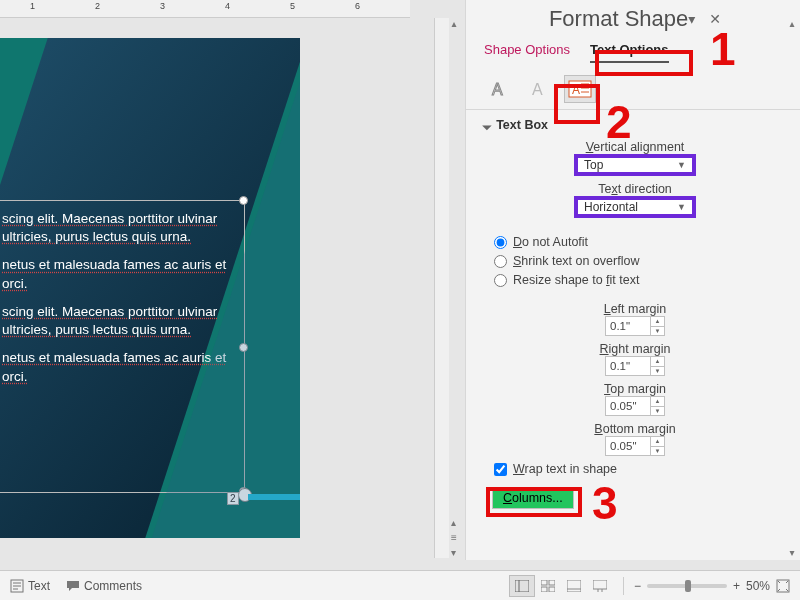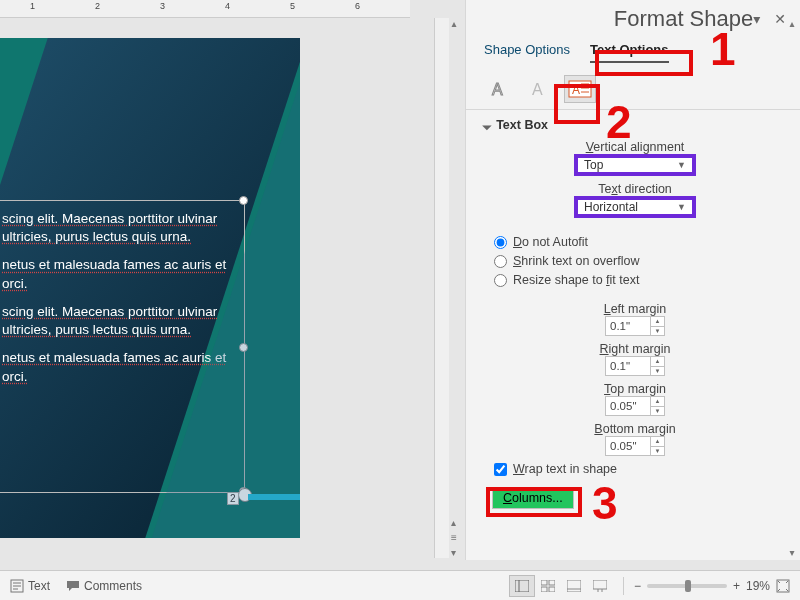--- a/index.html
+++ b/index.html
@@ -19,26 +19,26 @@
 .txtbox span { text-decoration: underline dotted rgba(220,70,70,.95); text-underline-offset: 2px; }
 .para { margin-bottom: 10px; }
 .sel-handle { position:absolute; width:9px; height:9px; border:1px solid #999; background:#fff; border-radius:50%; }
 .sel-line { position:absolute; background:#bbb; }
 .rot-handle { position:absolute; width:14px; height:14px; border-radius:50%; background:#fff; border:1px solid #888; }
 .rot-label { position:absolute; font-size:10px; background:#fff; color:#333; padding:0 2px; border:1px solid #aaa; }
 .cyan-bar { position:absolute; height:6px; background:#24c2e0; }
 
 
 .pane { position:absolute; right:0; top:0; width:335px; height:560px; background:#f3f3f3; border-left:1px solid #d7d7d7; padding: 6px 14px 0 18px; }
-.pane-title-row { display:flex; align-items:center; justify-content:flex-end; }
+.pane-title-row { display:flex; align-items:center; justify-content:center; }
 .pane-title { font-size:22px; color:#4f4f4f; font-weight:300; }
 .pane-title-ctrl { display:flex; gap:14px; align-items:center; color:#666; font-size:14px; }
 .pane-title-ctrl span { cursor:pointer; }
 .tabs { margin-top:10px; display:flex; gap:20px; font-size:13px; }
-.tab { color:#0c4a6e; padding-bottom:4px; cursor:pointer; }
+.tab { color:#be185d; padding-bottom:4px; cursor:pointer; }
 .tab.active { color:#222; border-bottom:2px solid #555; font-weight:600; }
 .icon-row { display:flex; gap:8px; margin:12px 0 4px; }
 .ibtn { width:32px; height:28px; display:flex; align-items:center; justify-content:center; border:1px solid transparent; cursor:pointer; }
 .ibtn.active { background:#e3e3e3; border-color:#bfbfbf; }
 .sep { height:1px; background:#d7d7d7; margin:6px -14px 8px -18px; }
 .section-head { display:flex; align-items:center; gap:4px; font-size:12.5px; font-weight:600; color:#333; margin-bottom:8px; }
 .section-head::before { content:"◢"; transform:rotate(45deg); font-size:8px; color:#666; margin-right:2px; }
 .row { display:flex; align-items:center; justify-content:space-between; margin:6px 0; font-size:12.5px; color:#444;flex-direction:column; }
 .row label u { text-decoration: underline; }
 .combo { width:122px; height:22px; border:4px solid #6d28d9; background:#fff; display:flex; align-items:center; justify-content:space-between; padding:0 6px; font-size:12px; color:#333; cursor:pointer; }
@@ -288,21 +288,21 @@
           </svg>
         </div>
     </div>
     <div style="width:1px;height:18px;background:#ccc;"></div>
     <div class="zoom">
       <span style="cursor:pointer">−</span>
       <div class="zoom-track">
           <div class="zoom-thumb"></div>
         </div>
       <span style="cursor:pointer">+</span>
-      <span>19%</span>
+      <span>50%</span>
       <span>
           <svg width="14" height="14">
             <rect x="1" y="1" width="12" height="12" fill="none" stroke="#777"></rect>
             <path d="M4 4l-2-2M10 4l2-2M4 10l-2 2M10 10l2 2" stroke="#777"></path>
           </svg>
         </span>
     </div>
   </div>
 </div>
 

